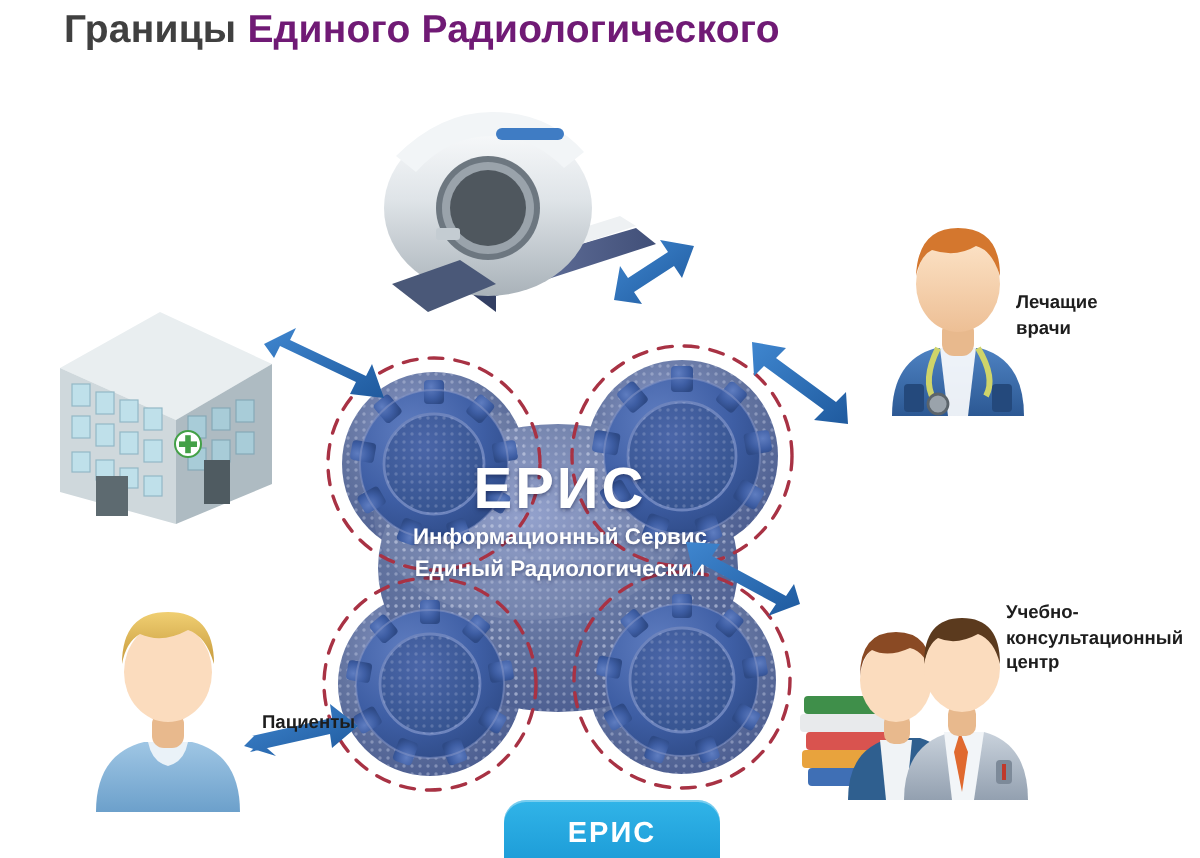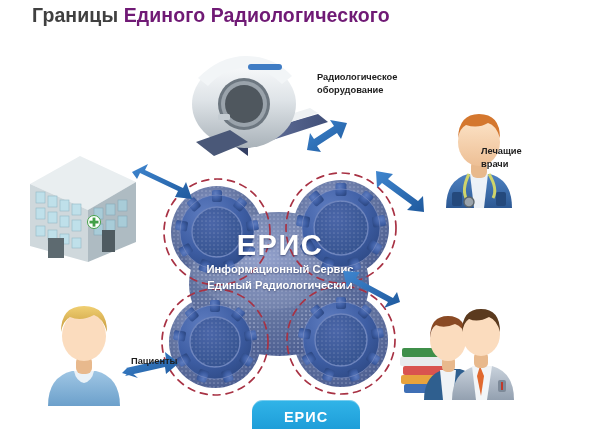--- a/index.html
+++ b/index.html
@@ -395,23 +395,24 @@
         <stop offset="100%" stop-color="#c79a3c"></stop>
       </linearGradient>
     </defs>
     <path d="M12,106 q0,-29 24,-35 h24 q24,6 24,35 z" fill="url(#shirtG)"></path>
     <path d="M38,71 h20 q-2,10 -10,12 q-8,-2 -10,-12 z" fill="#eaf2f8"></path>
     <rect x="40" y="56" width="16" height="18" rx="6" fill="#e8b98d"></rect>
     <ellipse cx="48" cy="36" rx="22" ry="25" fill="#fbdcbe"></ellipse>
     <path d="M25,32 q0,-26 23,-26 q23,0 23,26 q-4,-14 -13,-17 q-13,7 -24,2 q-7,4 -9,15 z" fill="url(#hairG)"></path>
   </svg>
 
-  <div class="lbl" style="left:317px;top:71px;">Радиологическое
-оборудование</div>
-  <div class="lbl" style="left:481px;top:145px;">Лечащие
+  <div class="lbl" style="left:508px;top:145px;">Лечащие
 врачи</div>
+  <div class="lbl" style="left:503px;top:300px;">Учебно-
+консультационный
+центр</div>
   <div class="lbl" style="left:115px;top:355px;padding-left:16px;">Пациенты</div>
 
   <div class="bottom-tab">
     <span>ЕРИС</span>
   </div>
 
 </div>
 
 </body></html>

